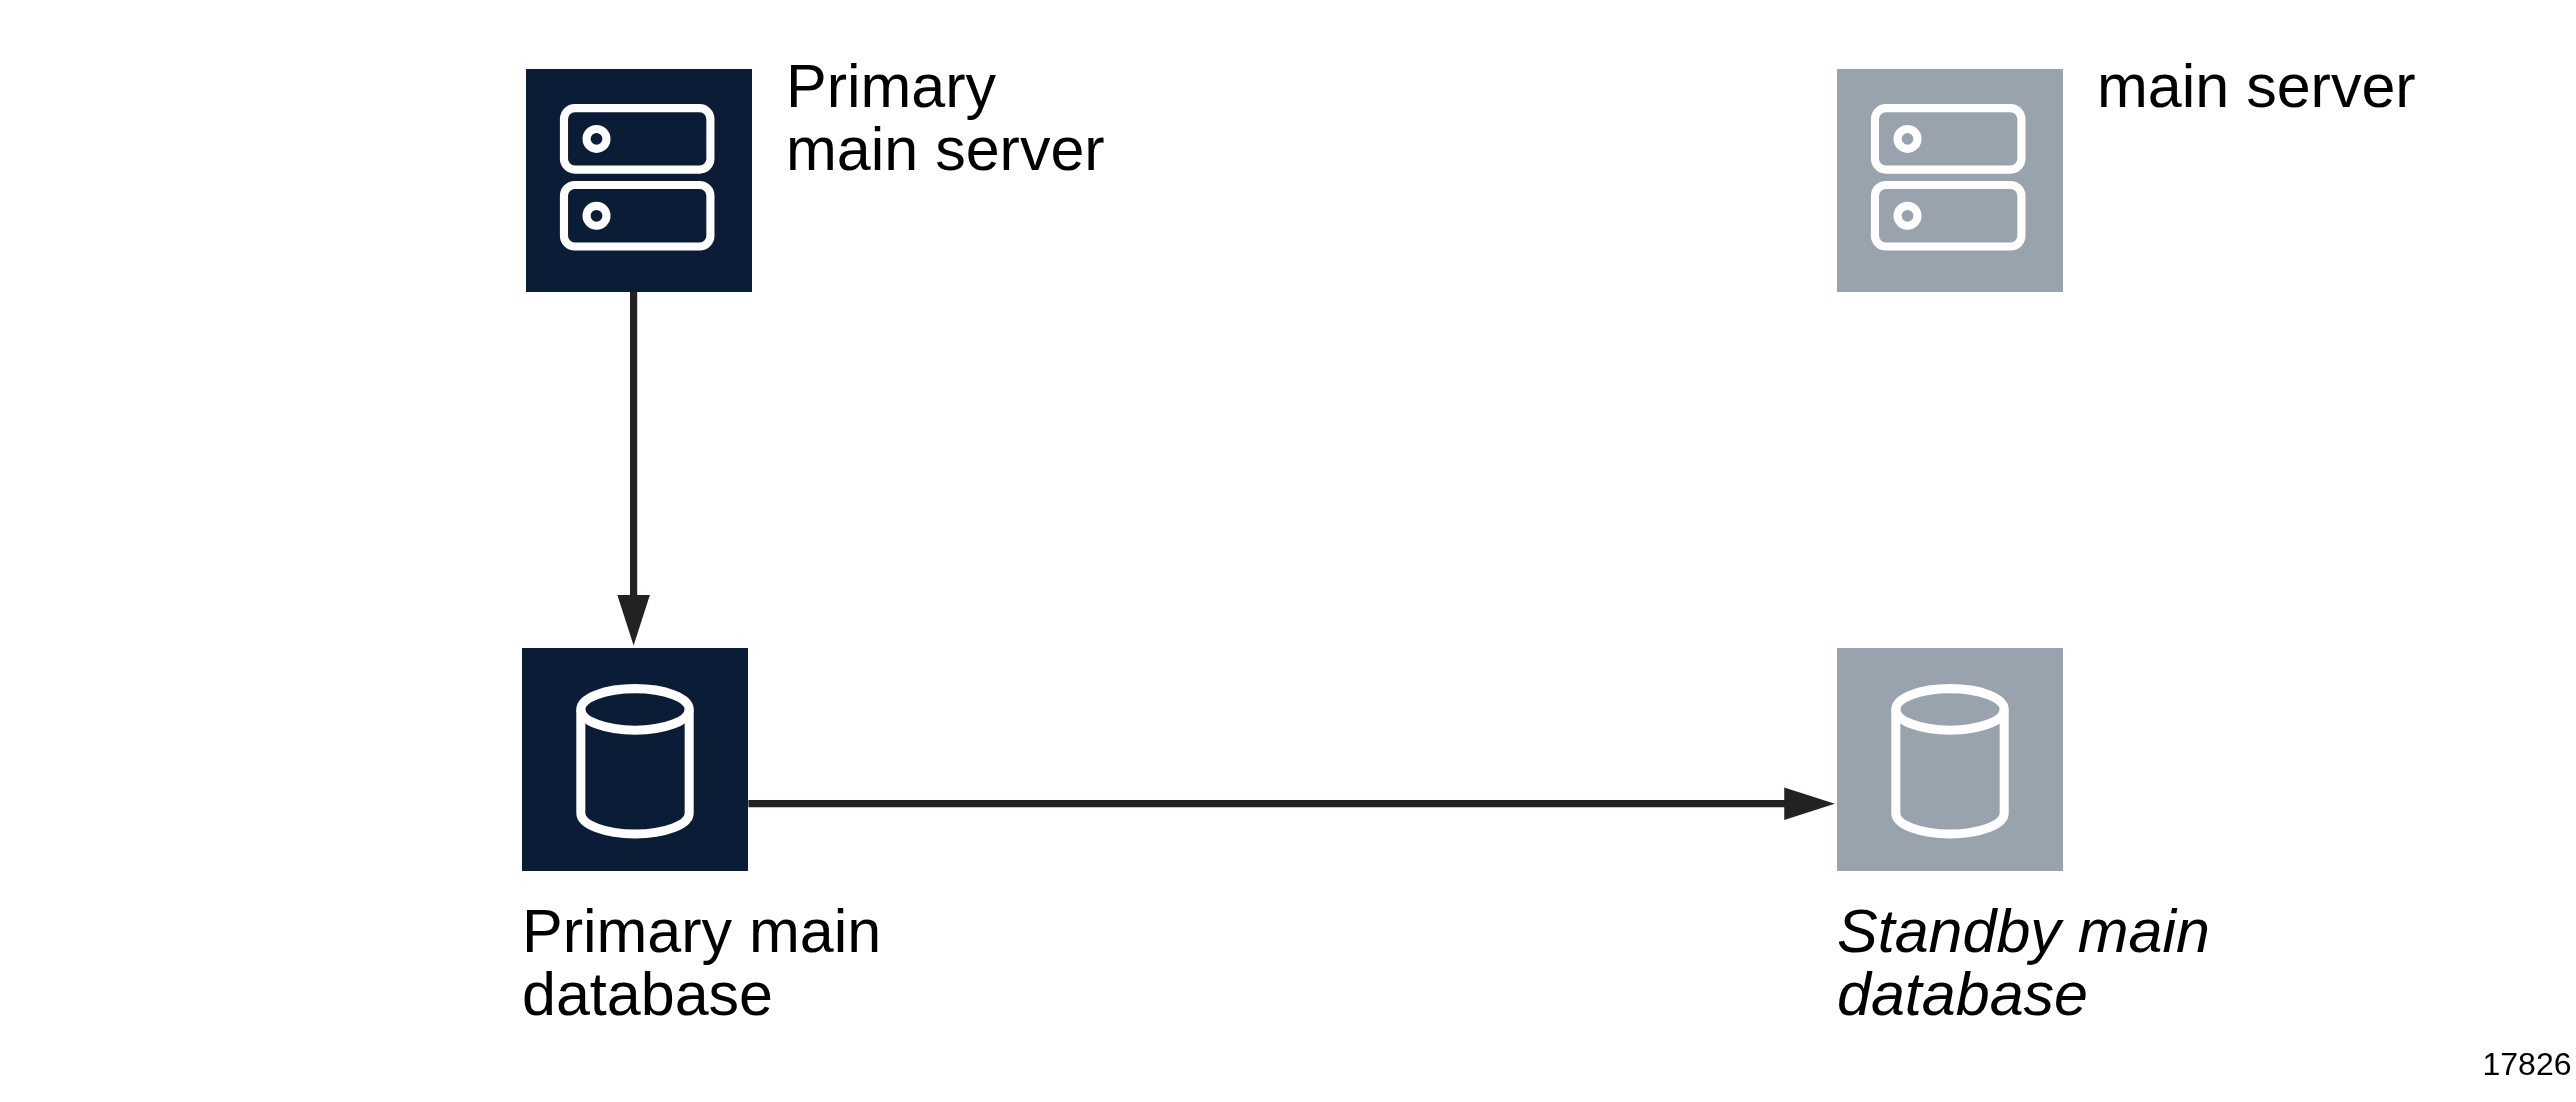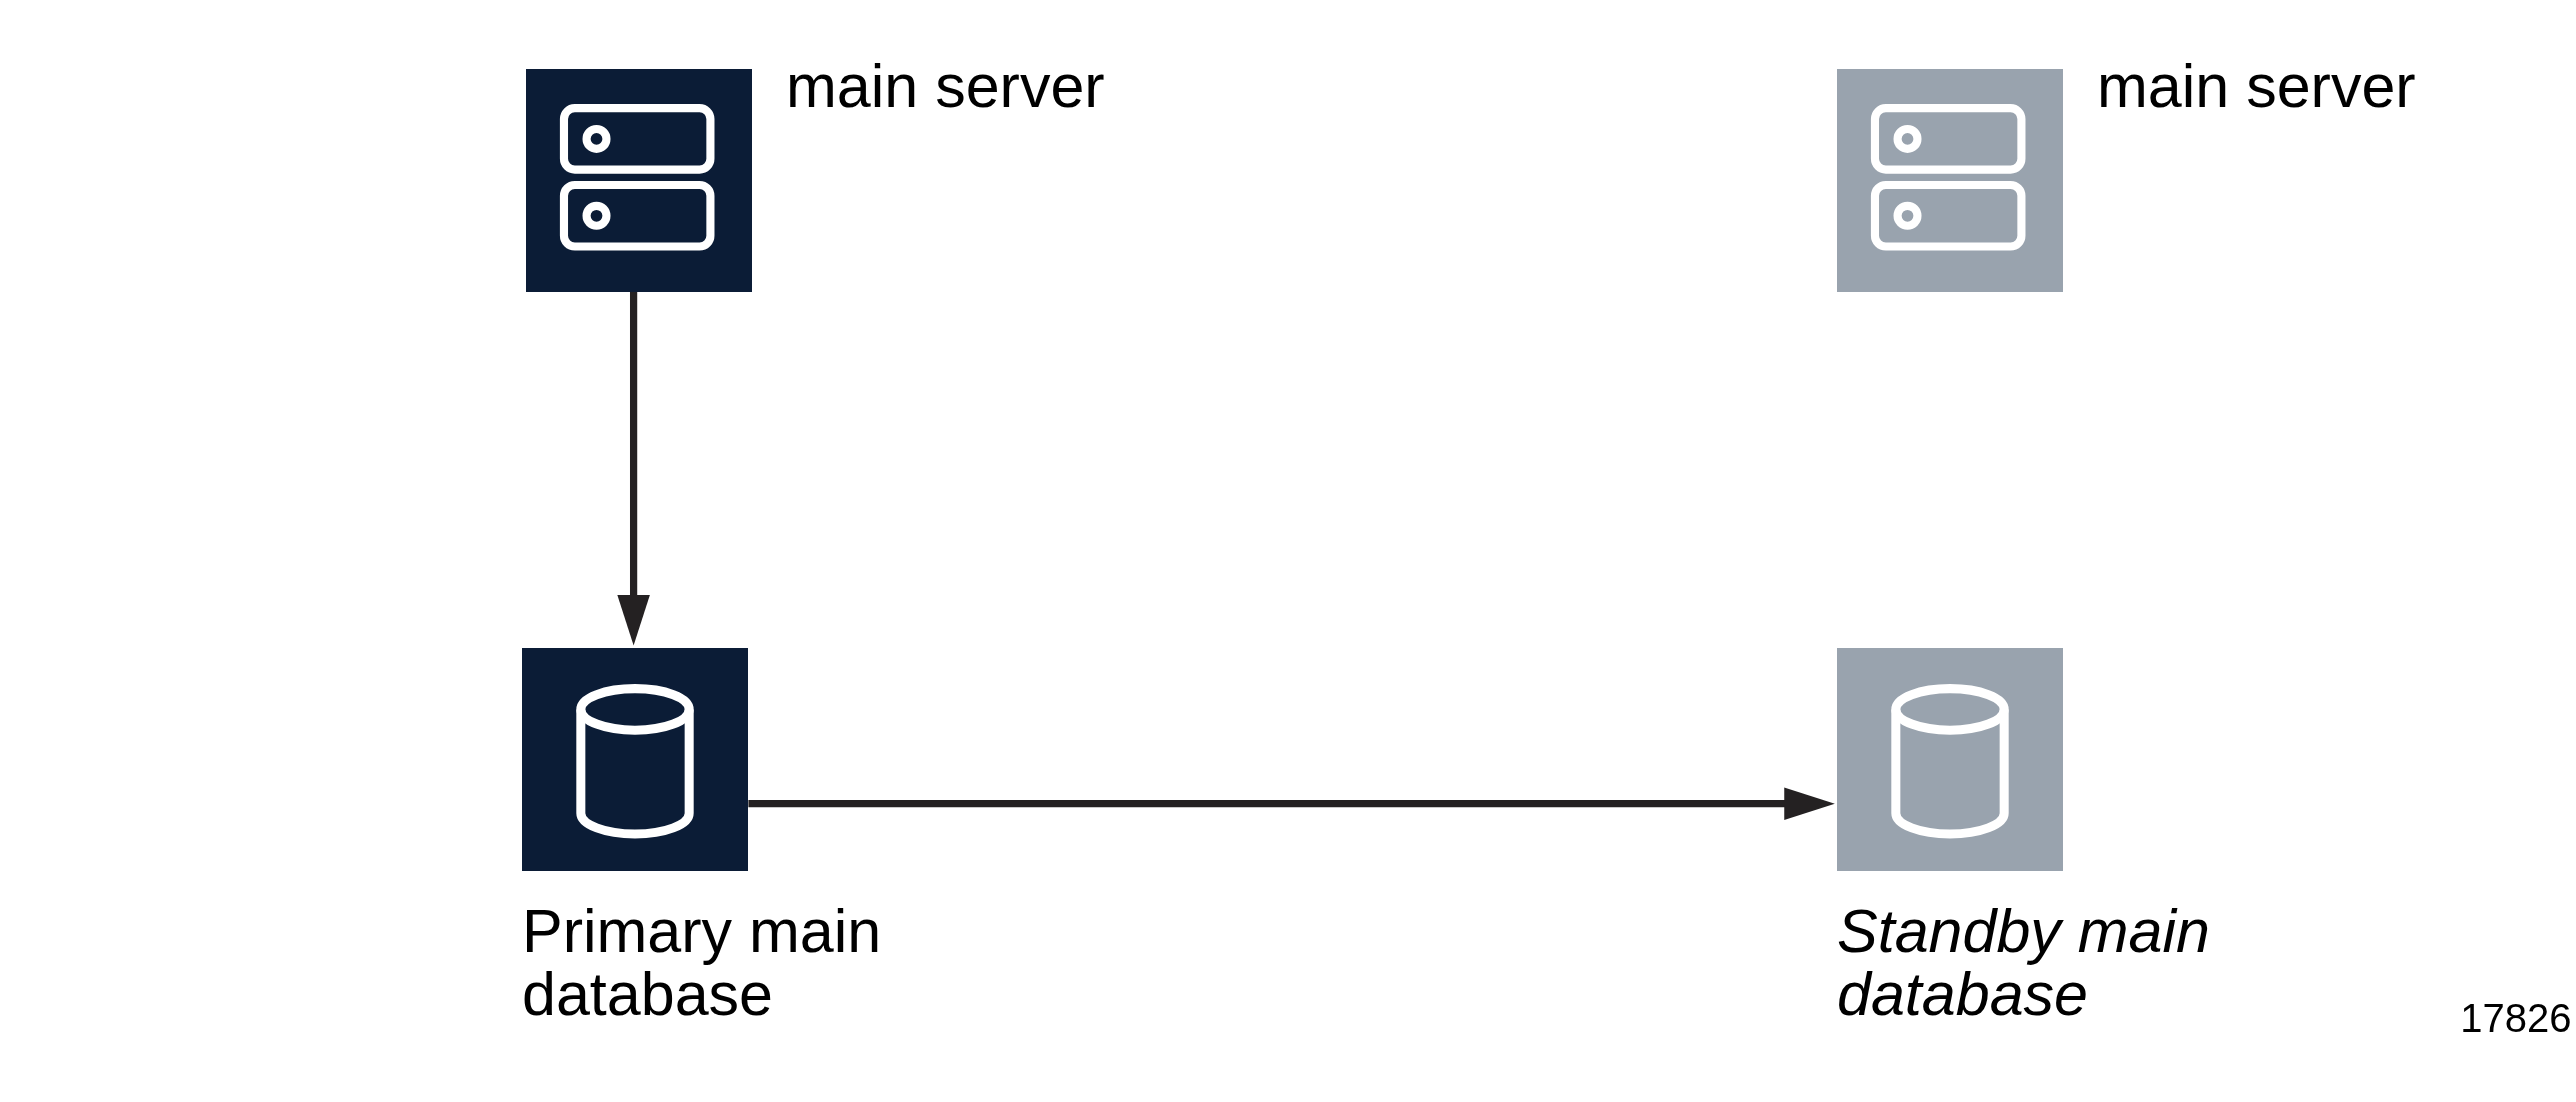--- a/index.html
+++ b/index.html
@@ -56,22 +56,22 @@
     left: 0; top: 0;
     width: 2576px;
     height: 1103px;
   }
   #arrows line    { stroke: var(--arrow, #242122); stroke-width: 8px; }
   #arrows polygon { fill: var(--arrow, #242122); }
 
   .figure-number {
     position: absolute;
     right: 4.5px;
-    top: 997px;
-    font-size: 40px;
+    top: 1043px;
+    font-size: 32px;
     line-height: 42px;
     color: var(--label-text, #000000);
   }
 </style>
 </head>
 <body>
 
 <div class="canvas">
 
   <svg id="arrows" viewBox="0 0 2850 1220">
@@ -111,20 +111,21 @@
   </div>
 
   <div id="node-standby-db" class="node standby">
     <svg viewBox="0 0 250 247" fill="none" stroke="currentColor" stroke-width="10">
       <ellipse cx="125" cy="68" rx="60" ry="23"></ellipse>
       <path d="M65 68 L65 183 A60 23 0 0 0 185 183 L185 68"></path>
     </svg>
   </div>
 
   <div id="label-primary-server" class="label">
+    <span>Primary</span>
     <span>main server</span>
   </div>
 
   <div id="label-standby-server" class="label">
     <span>main server</span>
   </div>
 
   <div id="label-primary-db" class="label">
     <span>Primary main</span>
     <span>database</span>

